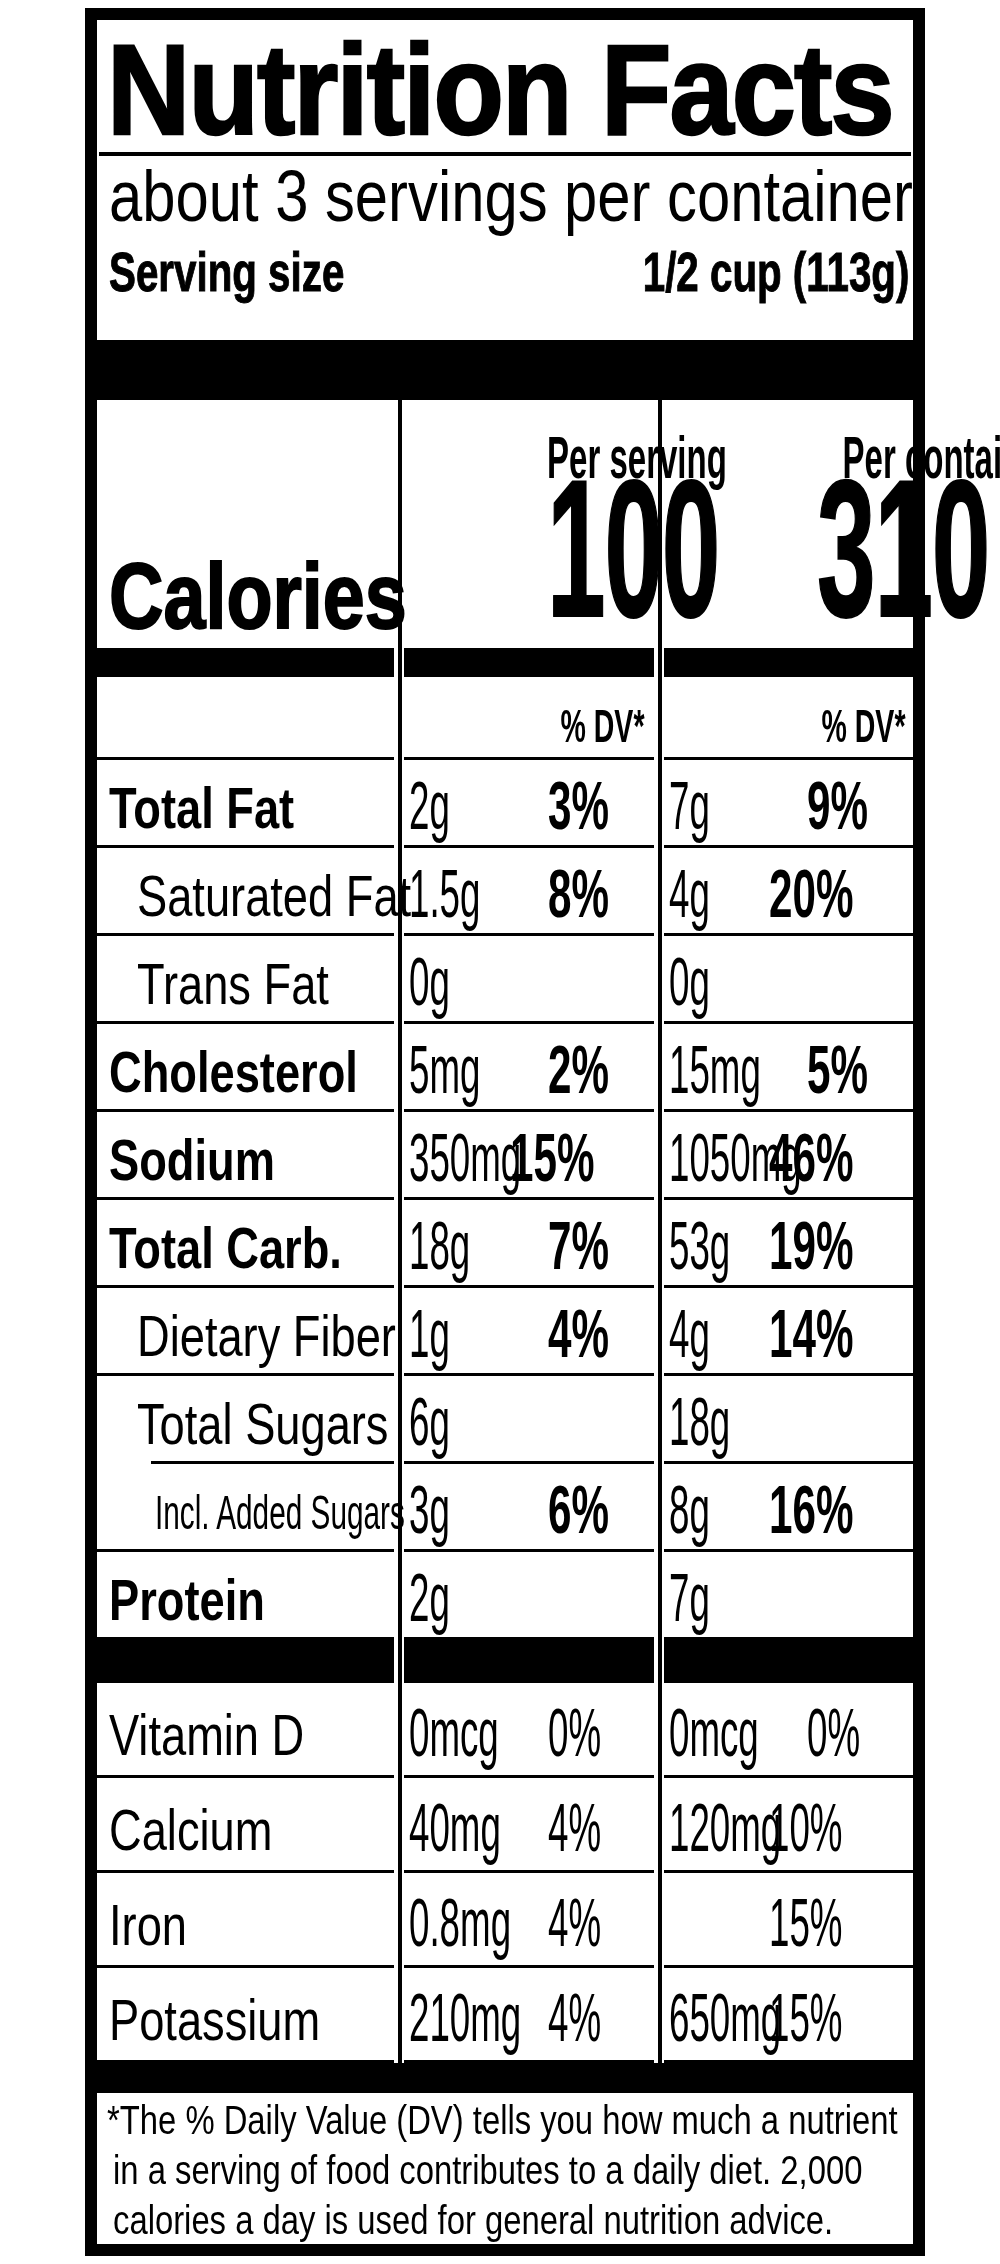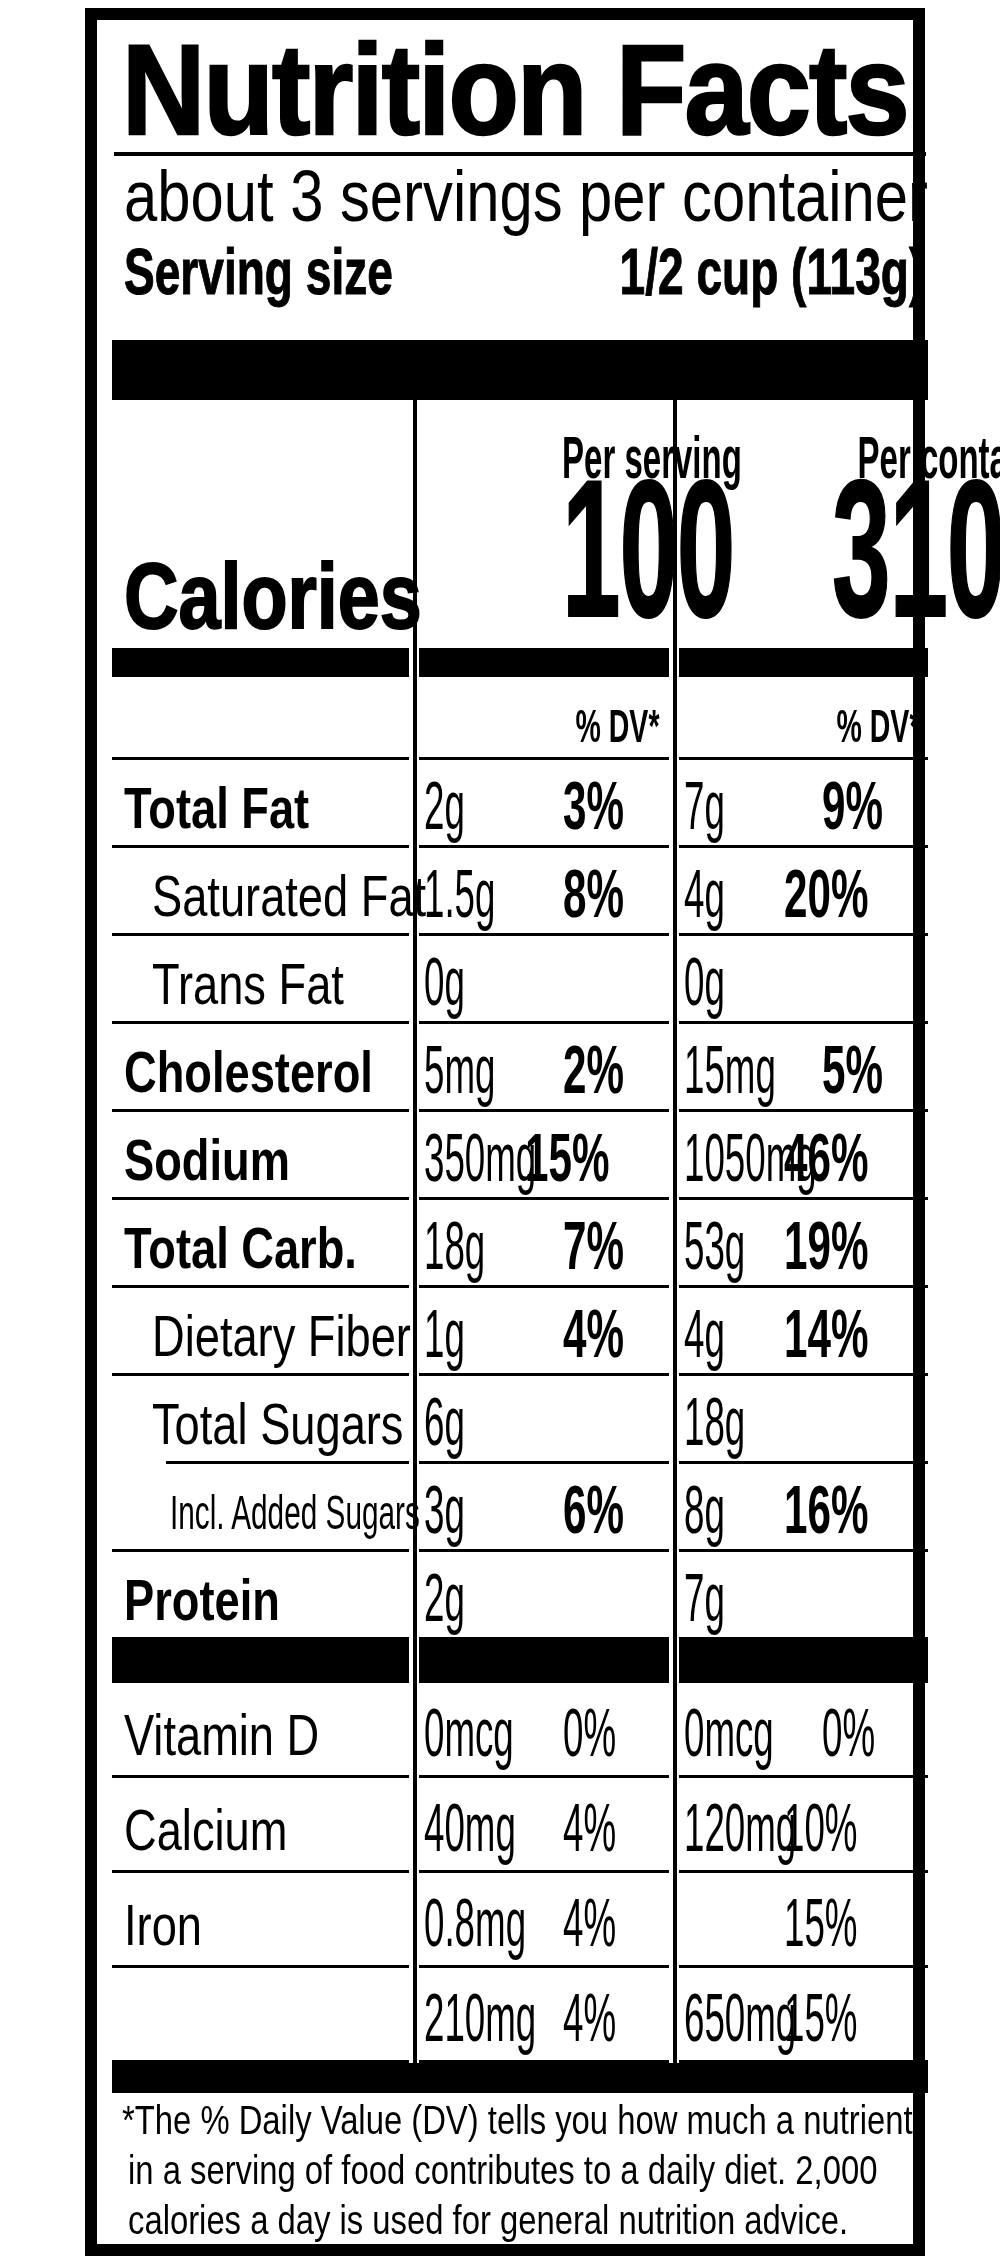--- a/index.html
+++ b/index.html
@@ -5,32 +5,32 @@
   html,body{margin:0;padding:0;background:#ffffff;}
   body{
     width:1000px;height:2264px;position:relative;overflow:hidden;
     font-family:"Liberation Sans","DejaVu Sans",sans-serif;
     -webkit-font-smoothing:antialiased;
   }
   .label{
     position:absolute;left:85px;top:8px;width:840px;height:2248px;
     box-sizing:border-box;border:12px solid #000;background:#fff;
   }
-  .inner{position:relative;width:816px;height:2224px;margin-left:15px;}
+  .inner{position:relative;width:816px;height:2224px;}
   .cx{display:inline-block;white-space:nowrap;transform-origin:0 50%;}
   .cxr{transform-origin:100% 50% !important;}
 
   
   .title{margin:8px 0 0 10px;height:124px;line-height:124px;
     font-size:128px;font-weight:700;letter-spacing:-2px;}
   .title .cx{transform:scaleX(0.9);-webkit-text-stroke:2.5px #000;}
   .title-rule{height:4px;background:#000;margin:0 2px;}
   .servings{margin-left:12px;height:74px;line-height:80px;font-size:72px;}
   .servings .cx{transform:scaleX(0.83);}
-  .ssline{height:84px;line-height:84px;font-size:64px;font-weight:700;
+  .ssline{height:84px;line-height:84px;font-size:56px;font-weight:700;
     display:flex;justify-content:space-between;padding:0 4px 0 12px;}
   .ssline .cx{transform:scaleX(0.72);-webkit-text-stroke:1px #000;}
   .bar1{height:60px;background:#000;margin-top:26px;}
 
   
   .cbody{position:relative;height:1693px;}
   .vline{position:absolute;width:4px;background:#000;top:0;bottom:30px;}
   .vline.v1{left:301px;} .vline.v2{left:561px;}
 
   .calblock{position:relative;height:248px;}
@@ -273,20 +273,21 @@
             <div class="rl r3"></div>
             <span class="nm"><span class="cx">Iron</span></span>
             <span class="amt a2"><span class="cx">0.8mg</span></span>
             <span class="pct p2"><span class="cx">4%</span></span>
             <span class="pct p3"><span class="cx">15%</span></span>
           </div>
           <div class="vrow">
             <div class="rl r1"></div>
             <div class="rl r2"></div>
             <div class="rl r3"></div>
+            <span class="nm"><span class="cx">Potassium</span></span>
             <span class="amt a2"><span class="cx">210mg</span></span>
             <span class="pct p2"><span class="cx">4%</span></span>
             <span class="amt a3"><span class="cx">650mg</span></span>
             <span class="pct p3"><span class="cx">15%</span></span>
           </div>
         </div>
 
       <div class="fullbar"></div>
     </div>
 

